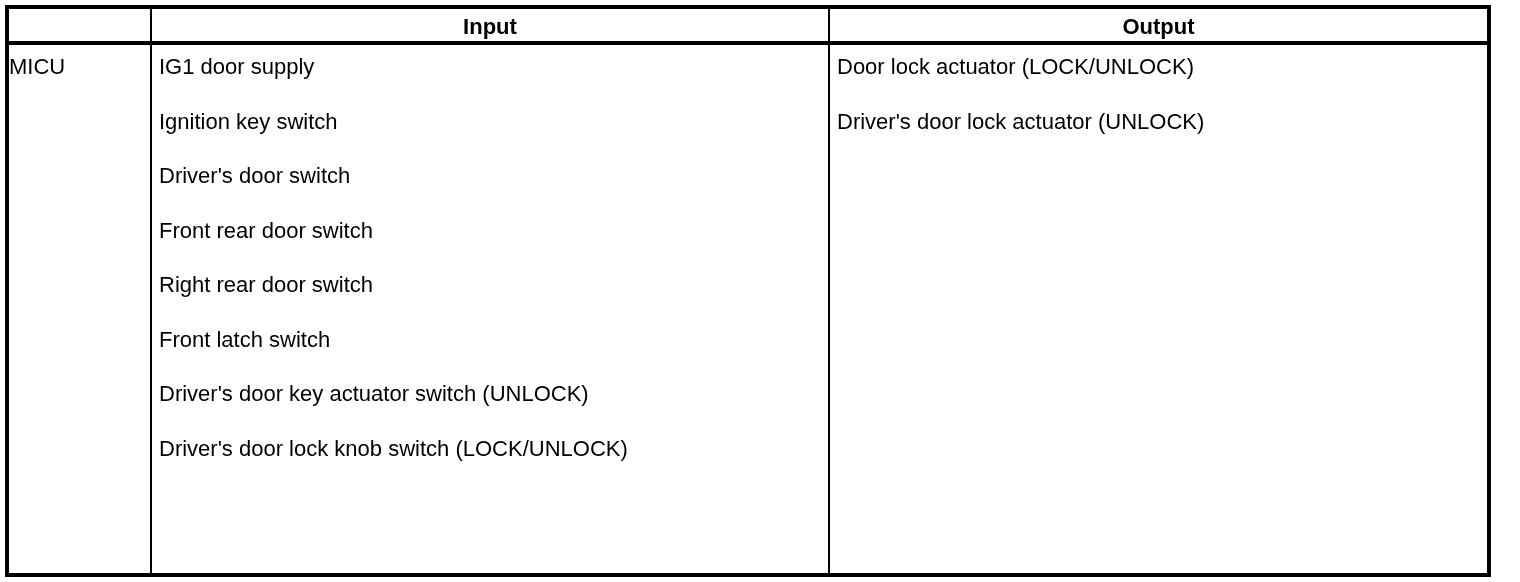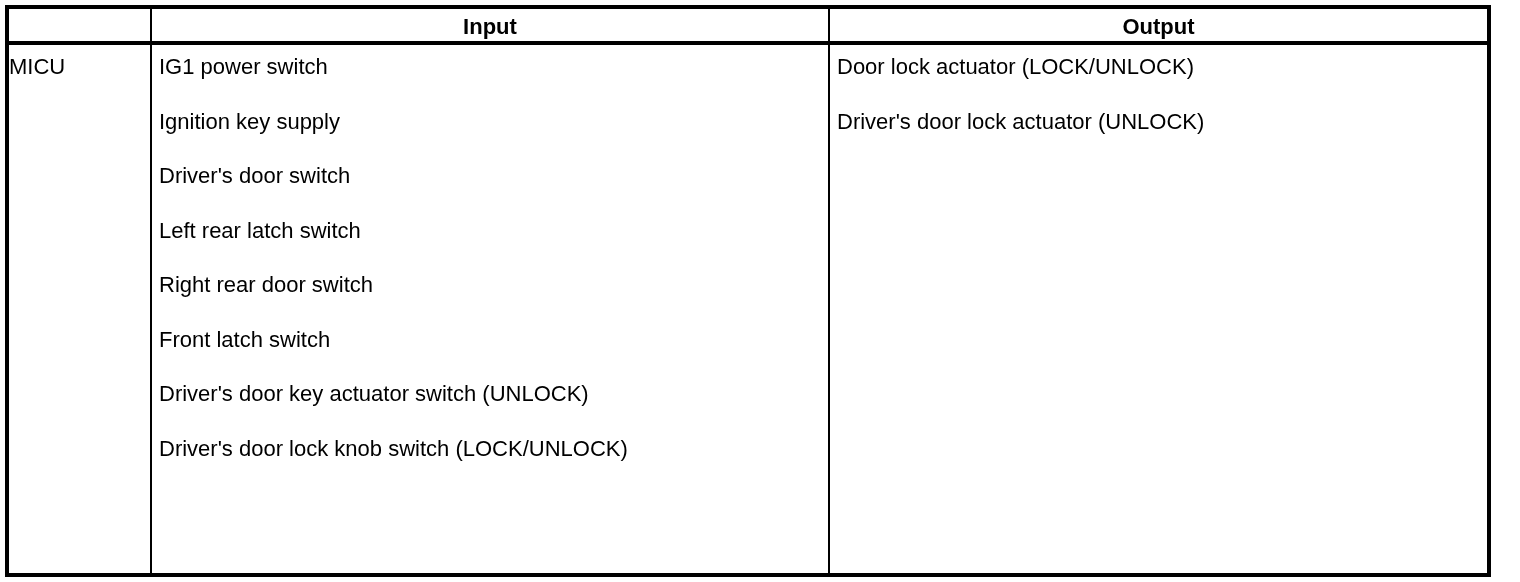--- a/index.html
+++ b/index.html
@@ -155,24 +155,24 @@
     </div>
 
     <div class="table-body">
 
       <div class="cell cell-module">
         <div class="module-label">MICU</div>
       </div>
 
       <div class="cell cell-input">
         <ul class="item-list">
-          <li class="item">IG1 power switch</li>
-          <li class="item">Ignition key supply</li>
+          <li class="item">IG1 door supply</li>
+          <li class="item">Ignition key switch</li>
           <li class="item">Driver's door switch</li>
-          <li class="item">Left rear latch switch</li>
+          <li class="item">Front rear door switch</li>
           <li class="item">Right rear door switch</li>
           <li class="item">Front latch switch</li>
           <li class="item">Driver's door key actuator switch (UNLOCK)</li>
           <li class="item">Driver's door lock knob switch (LOCK/UNLOCK)</li>
         </ul>
       </div>
 
       <div class="cell cell-output">
         <ul class="item-list">
           <li class="item">Door lock actuator (LOCK/UNLOCK)</li>

